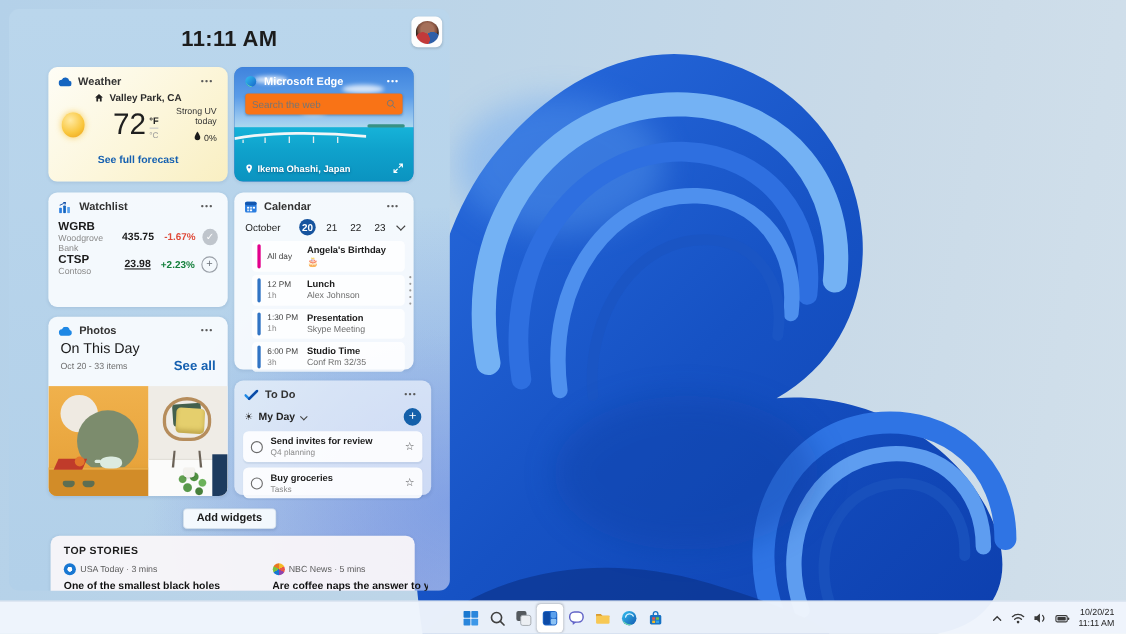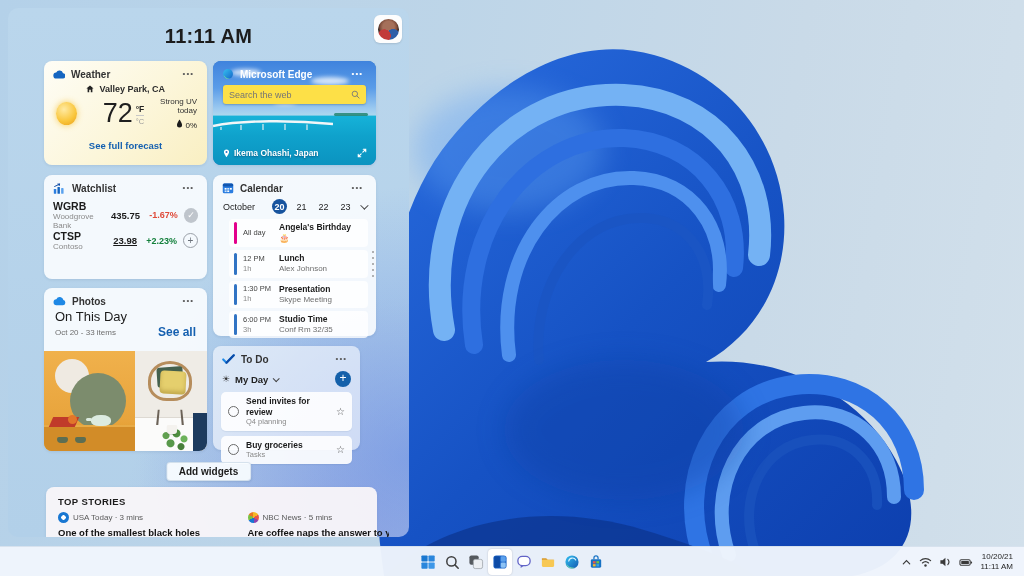--- a/index.html
+++ b/index.html
@@ -26,41 +26,41 @@
   .card-head { display:flex; align-items:center; padding:7px 9px 0 9px; }
   .card-title { font-size:10px; font-weight:600; color:#333; margin-left:6px; }
   .more { margin-left:auto; font-size:8px; letter-spacing:1px; color:#5a5a5a; padding:2px 4px; border-radius:4px; cursor:pointer; line-height:1; }
 
   
   .weather { left:36px; top:53px; width:163px; height:104px; background:linear-gradient(135deg,#fefdf6 0%,#fcf6da 55%,#f9efc2 100%); }
   .w-loc { text-align:center; font-size:9px; font-weight:700; color:#2b2b2b; margin-top:4px; }
   .w-loc svg { vertical-align:-1px; margin-right:3px; }
   .w-main { display:flex; align-items:center; padding:3px 10px 0 12px; }
   .sun { width:23px; height:23px; border-radius:50%; background:radial-gradient(circle at 38% 32%,#ffeaa2,#f9c63c 58%,#efac24 85%); box-shadow:0 0 6px rgba(249,198,60,.8); }
-  .w-temp { display:flex; align-items:center; margin-left:26px; }
+  .w-temp { display:flex; align-items:flex-end; margin-left:26px; }
   .w-temp .deg { font-size:27px; font-weight:400; color:#1f1f1f; line-height:1; }
   .unit-stack { display:flex; flex-direction:column; margin-left:3px; margin-top:2px; }
   .unit-f { font-size:8.5px; font-weight:700; color:#222; }
   .unit-c { font-size:7.5px; color:#9a9a9a; border-top:1px solid #c8c8c8; padding-top:1px; margin-top:1px; }
   .w-right { margin-left:auto; text-align:right; }
   .w-cond { font-size:8px; color:#333; }
   .w-prec { font-size:8px; color:#222; margin-top:4px; }
   .w-link { text-align:center; font-size:9.5px; font-weight:600; color:#1560b0; margin-top:10px; cursor:pointer; }
 
   
   .edge { left:205px; top:53px; width:163px; height:104px; overflow:hidden; padding:0; background:#2c74c8; }
   .edge-photo { position:absolute; inset:0; background:
       linear-gradient(#3f83dd 0%,#5a9ce8 26%,#9ccaf0 46%,#abd7ee 52%,#16b2d8 53%,#0fa2cc 72%,#0b93c0 100%); }
   .edge-cloud { position:absolute; background:rgba(255,255,255,.75); border-radius:50%; filter:blur(2px); }
   .edge-bridge { position:absolute; left:0; top:56px; width:120px; height:14px; }
   .edge-island { position:absolute; right:8px; top:52px; width:34px; height:3px; background:#1b7f6a; border-radius:2px; opacity:.8; }
   .edge .card-head { position:relative; z-index:2; }
   .edge .card-title { color:#fff; }
   .edge .more { color:#fff; }
-  .edge-search { position:relative; z-index:2; margin:5px 10px 0 10px; display:flex; align-items:center; background:#fde047; border-radius:3px; height:19px; padding:0 6px; box-shadow:0 1px 2px rgba(0,30,60,.25); }
+  .edge-search { position:relative; z-index:2; margin:5px 10px 0 10px; display:flex; align-items:center; background:#f97316; border-radius:3px; height:19px; padding:0 6px; box-shadow:0 1px 2px rgba(0,30,60,.25); }
   .edge-search input { border:0; outline:0; flex:1; font-size:9px; color:#444; font-family:inherit; background:transparent; }
   .edge-caption { position:absolute; z-index:2; left:10px; bottom:7px; display:flex; align-items:center; gap:4px; color:#fff; font-size:8.5px; font-weight:600; text-shadow:0 1px 2px rgba(0,40,80,.5); }
   .edge-expand { position:absolute; z-index:2; right:9px; bottom:7px; cursor:pointer; }
 
   
   .watchlist { left:36px; top:167px; width:163px; height:104px; }
   .stock-row { display:flex; align-items:center; padding:6px 9px 0 9px; }
   .stock-sym { font-size:10.5px; font-weight:700; color:#1b1b1b; line-height:1.15; }
   .stock-co { font-size:8px; color:#8a8a8a; }
   .stock-price { margin-left:auto; font-size:9.5px; font-weight:700; color:#1b1b1b; }
@@ -113,21 +113,21 @@
   .p2-chair { position:absolute; left:18%; top:10%; width:44px; height:40px; border:3px solid #b68d5c; border-radius:50% 50% 42% 42%; }
   .p2-cushion { position:absolute; left:30%; top:16%; width:26px; height:20px; background:#44604d; border-radius:3px; transform:rotate(-4deg); }
   .p2-pillow { position:absolute; left:34%; top:20%; width:26px; height:23px; background:#e5cf6d; border-radius:4px; transform:rotate(3deg); box-shadow:inset 0 -3px 4px rgba(140,110,30,.4); }
   .p2-legs { position:absolute; left:30%; top:58%; width:26px; height:16px; border-left:2px solid #6b6257; border-right:2px solid #6b6257; transform:perspective(40px) rotateX(18deg); }
   .p2-pot { position:absolute; left:44%; top:74%; width:10px; height:9px; background:#f4f2ee; border-radius:1px 1px 3px 3px; box-shadow:0 1px 1px rgba(0,0,0,.15); }
   .p2-plant { position:absolute; left:34%; top:78%; width:30px; height:22px;
       background:radial-gradient(circle at 20% 30%,#61a04f 0 3px,transparent 4px),radial-gradient(circle at 55% 20%,#4f8f40 0 3.5px,transparent 4.5px),radial-gradient(circle at 80% 45%,#6cb25a 0 3px,transparent 4px),radial-gradient(circle at 35% 65%,#58984a 0 3.5px,transparent 4.5px),radial-gradient(circle at 70% 80%,#477f3a 0 3px,transparent 4px); }
   .p2-frame { position:absolute; right:0; top:62%; width:14px; height:38%; background:#1d3b5e; }
 
   
-  .todo { left:205px; top:338px; width:147px; height:104px; background:rgba(250,252,255,.62); }
+  .todo { left:205px; top:338px; width:179px; height:104px; background:rgba(250,252,255,.62); }
   .myday { display:flex; align-items:center; padding:6px 9px 0 9px; }
   .myday-label { font-size:9.5px; font-weight:700; color:#222; margin:0 5px; }
   .sun-glyph { font-size:9px; color:#333; }
   .chev-sm { width:5px; height:5px; border-right:1.3px solid #444; border-bottom:1.3px solid #444; transform:rotate(45deg) translateY(-1px); display:inline-block; cursor:pointer; }
   .add-task { margin-left:auto; width:16px; height:16px; border-radius:50%; background:#1460aa; color:#fff; font-size:12px; line-height:15px; text-align:center; cursor:pointer; }
   .task { display:flex; align-items:center; background:rgba(255,255,255,.9); border-radius:5px; margin:5px 8px 0 8px; padding:4px 7px; box-shadow:0 1px 1px rgba(30,60,100,.08); cursor:pointer; }
   .task-check { width:11px; height:11px; border:1.3px solid #6a6a6a; border-radius:50%; cursor:pointer; flex:none; }
   .task-text { margin-left:7px; line-height:1.25; }
   .task-title { font-size:8.5px; font-weight:600; color:#1b1b1b; }
   .task-sub { font-size:7.5px; color:#8a8a8a; }

